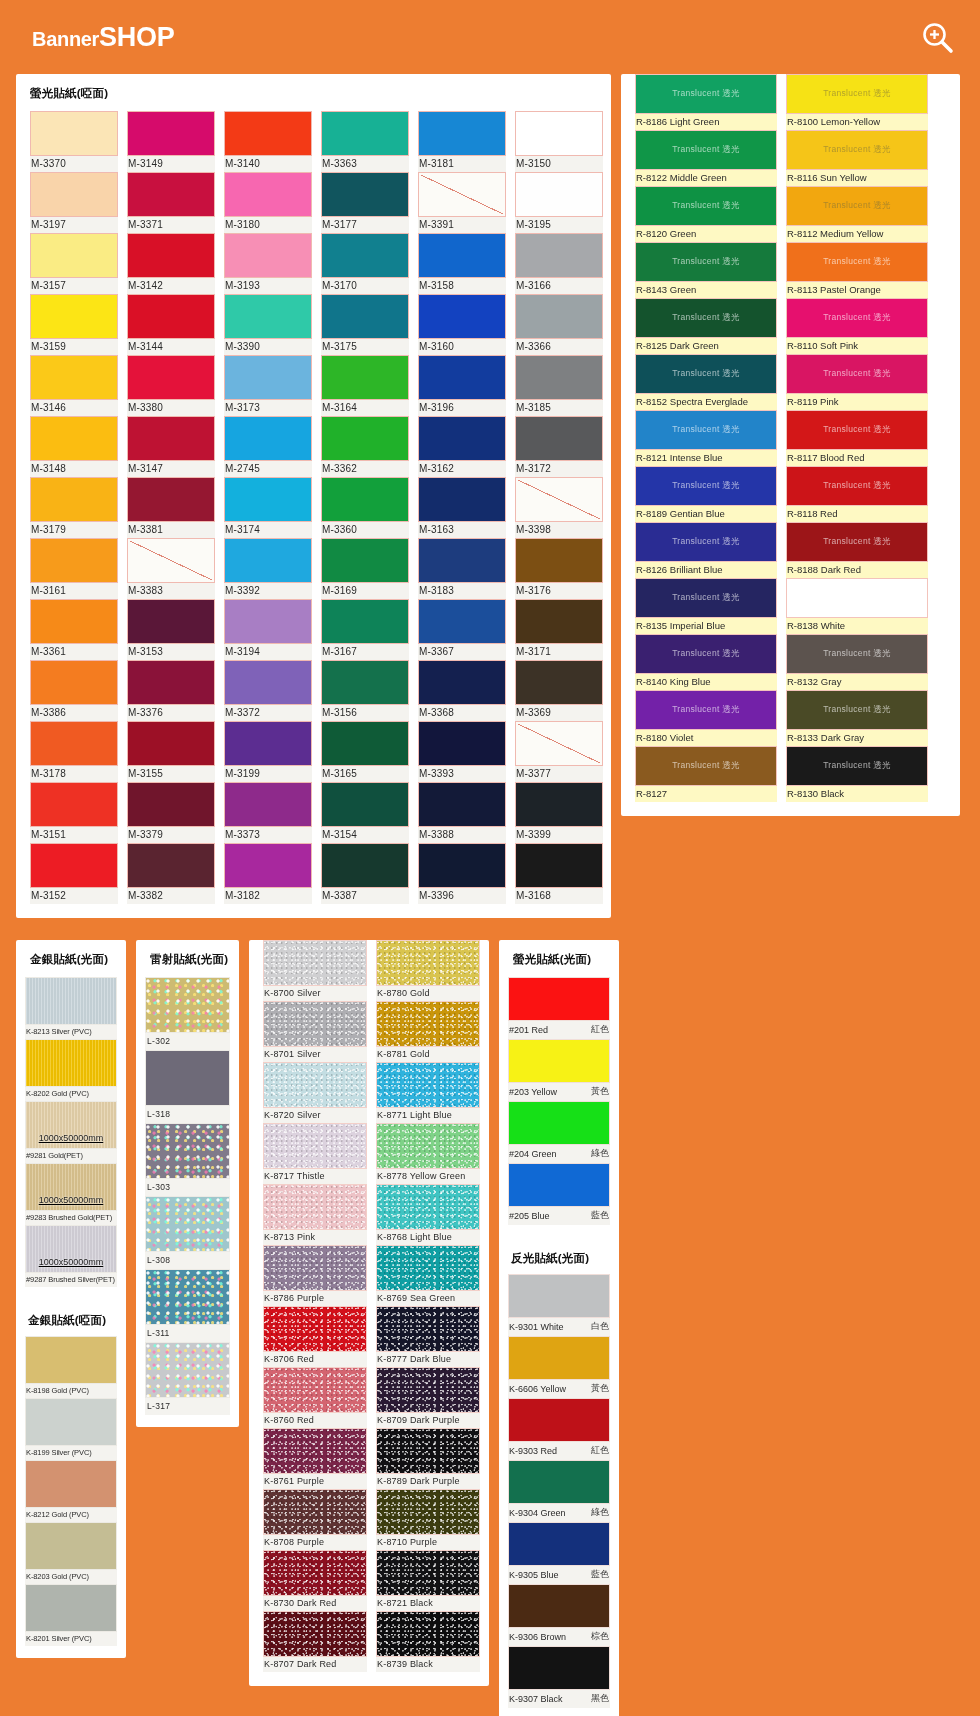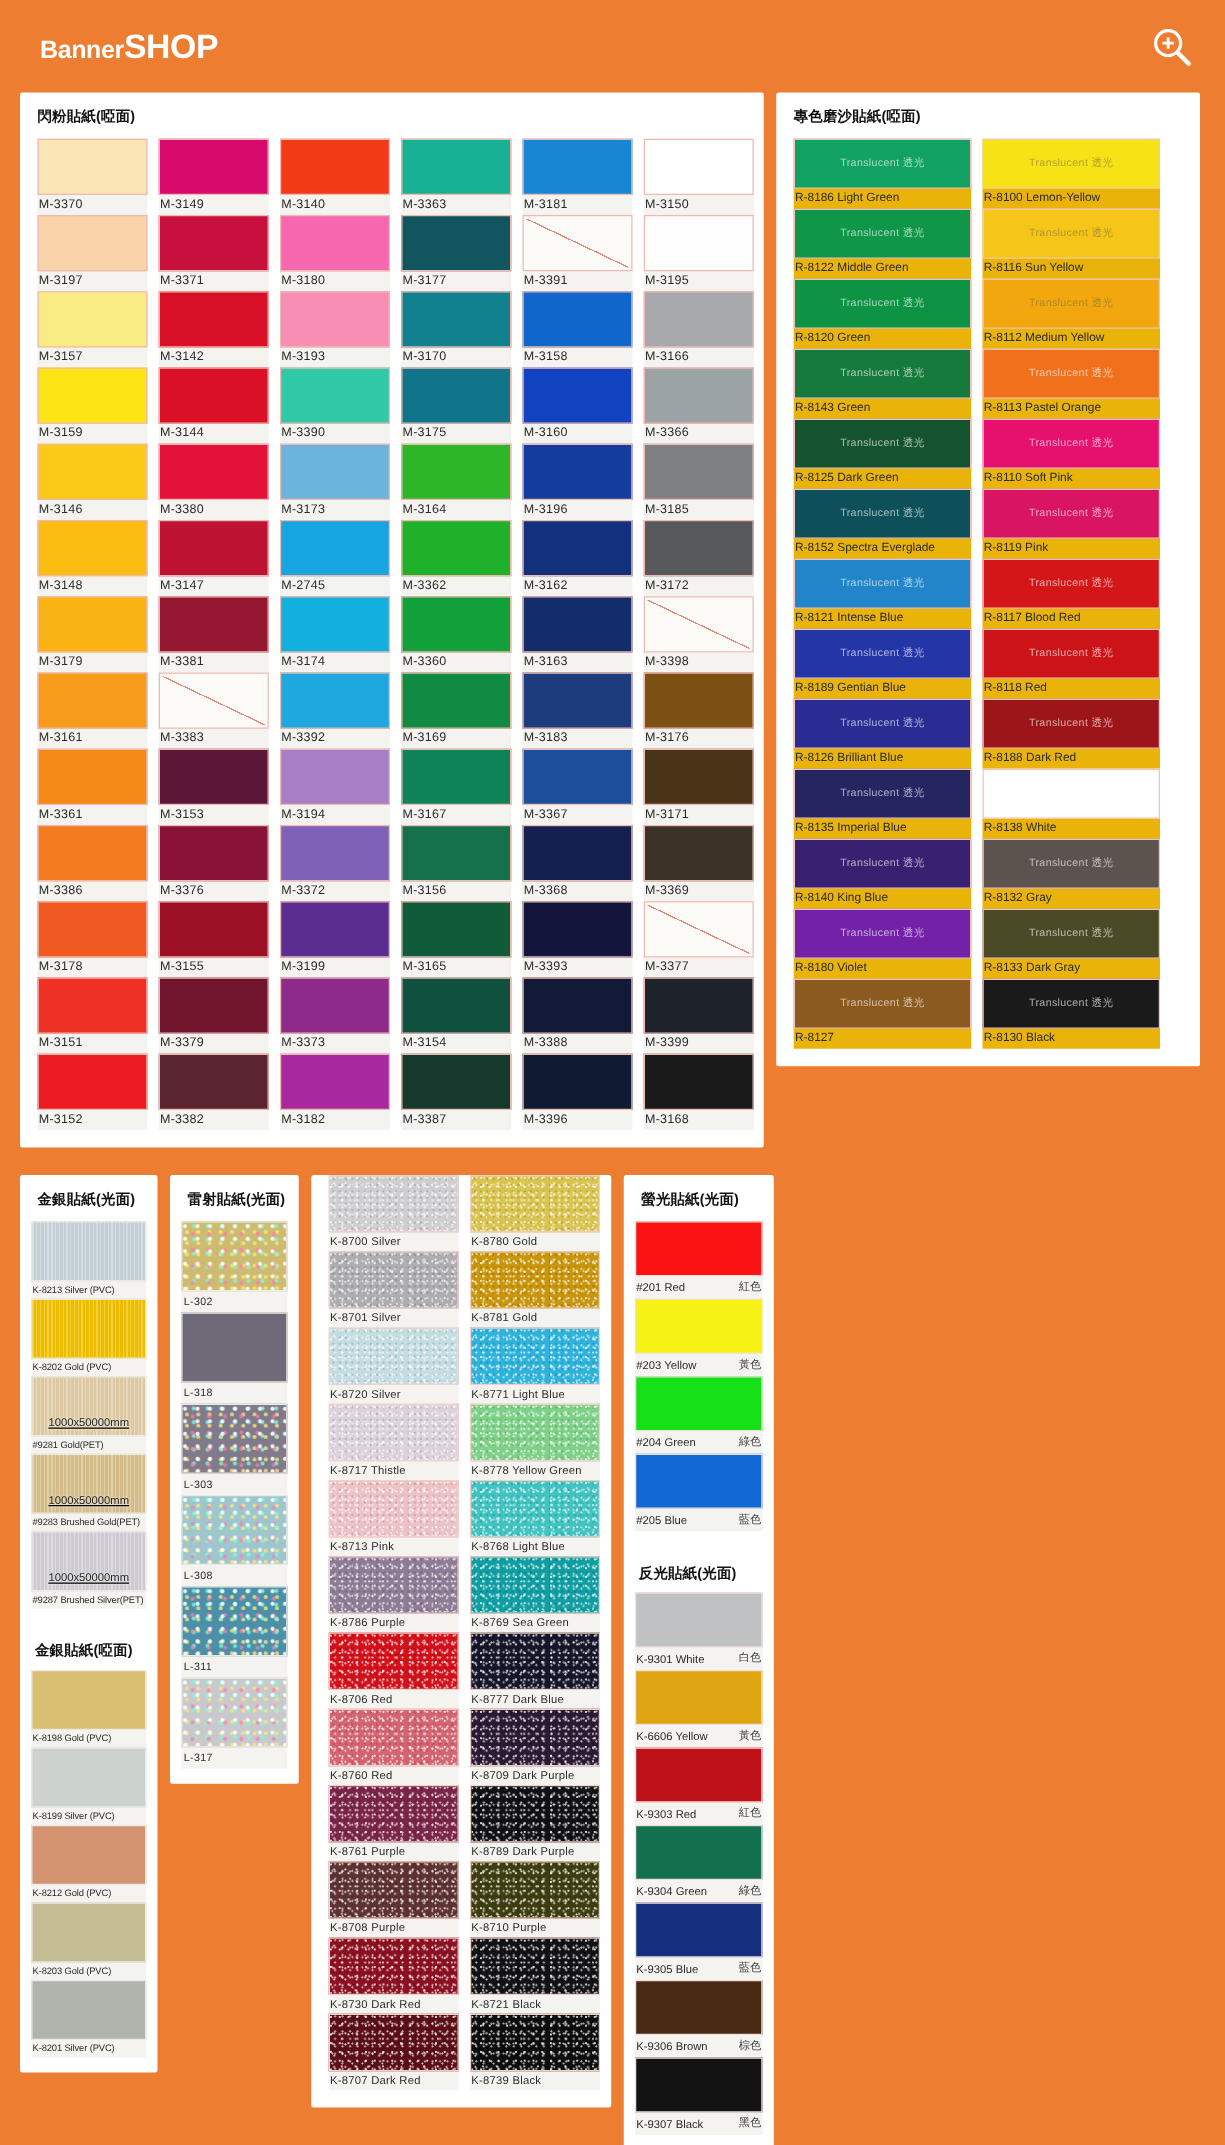--- a/index.html
+++ b/index.html
@@ -97,21 +97,21 @@
   .fr-sw span {
     font-size: 8.5px;
     color: rgba(255,255,255,.62);
     letter-spacing: .3px;
     white-space: nowrap;
   }
   .fr-sw.light span { color: rgba(120,110,60,.55); }
   .fr-label {
     font-size: 9.5px;
     color: #2a2a2a;
-    background: #eab308;
+    background: #fef9c3;
     padding: 2px 1px 3px 1px;
     white-space: nowrap;
   }
 
   
   #bottom-row {
     display: flex;
     gap: 10px;
     padding: 22px 16px 26px 16px;
     align-items: flex-start;
@@ -206,21 +206,21 @@
       <line x1="14.5" y1="10" x2="14.5" y2="19" stroke="#fff" stroke-width="2.3"></line>
       <line x1="10" y1="14.5" x2="19" y2="14.5" stroke="#fff" stroke-width="2.3"></line>
       <line x1="22" y1="22" x2="31" y2="31" stroke="#fff" stroke-width="3.6" stroke-linecap="round"></line>
     </svg>
   </div>
 </div>
 
 <div id="top-row">
 
   <div class="panel" id="panel-spot">
-    <div class="panel-title">閃粉貼紙(啞面)</div>
+    <div class="panel-title">螢光貼紙(啞面)</div>
     <div class="grid" id="spot-grid">
         <div class="col">
           <div class="sw-cell">
             <div class="sw" style="background: rgb(251, 229, 182);"></div>
             <div class="sw-label">M-3370</div>
           </div>
           <div class="sw-cell">
             <div class="sw" style="background: rgb(249, 212, 170);"></div>
             <div class="sw-label">M-3197</div>
           </div>
@@ -536,21 +536,20 @@
           </div>
           <div class="sw-cell">
             <div class="sw" style="background: rgb(26, 26, 26);"></div>
             <div class="sw-label">M-3168</div>
           </div>
         </div>
       </div>
   </div>
 
   <div class="panel" id="panel-frost">
-    <div class="panel-title">專色磨沙貼紙(啞面)</div>
     <div class="grid" id="frost-grid">
         <div class="col">
           <div class="fr-cell">
             <div class="fr-sw" style="background: rgb(17, 161, 98);">
               <span>Translucent  透光</span>
             </div>
             <div class="fr-label">R-8186  Light Green</div>
           </div>
           <div class="fr-cell">
             <div class="fr-sw" style="background: rgb(16, 150, 72);">

